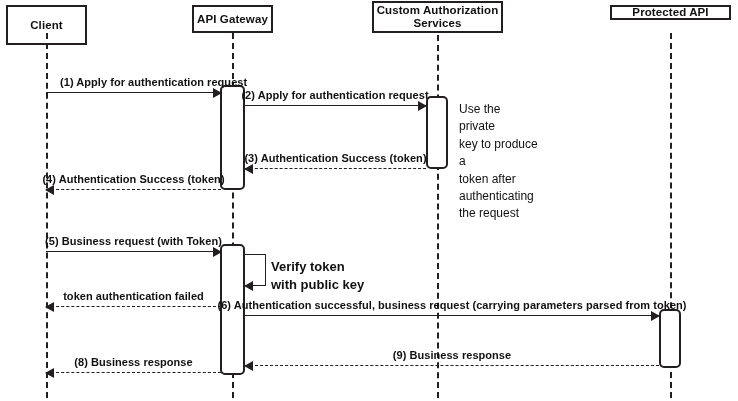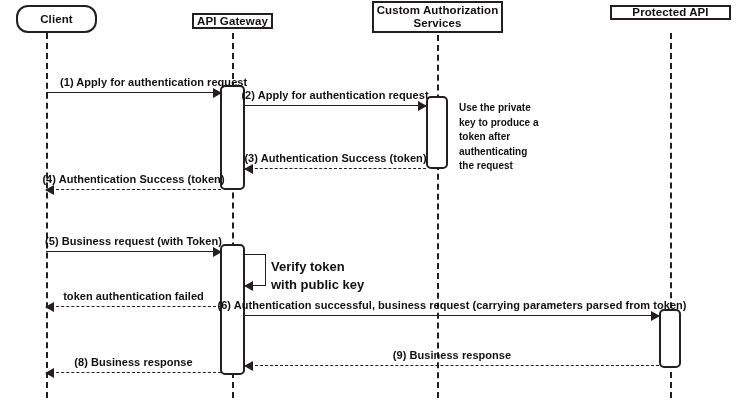--- a/index.html
+++ b/index.html
@@ -92,35 +92,35 @@
     font-size:13px;
     font-weight:bold;
     color:#111111;
     line-height:1.42;
     white-space:pre-line;
   }
 
   
   .note{
     position:absolute;
-    font-size:10px;
-    font-weight:bold;
+    font-size:12px;
+    font-weight:normal;
     color:#111111;
     line-height:1.45;
     white-space:pre-line;
   }
 </style>
 </head>
 <body>
 
 <div id="canvas">
 
-  <div class="actor-box" style="left:16px;top:5px;width:81px;height:28px;border-radius:12px;">Client</div>
-
-  <div class="actor-box" style="left:192px;top:13px;width:81px;height:16px;">API Gateway</div>
+  <div class="actor-box" style="left:6px;top:5px;width:81px;height:40px;">Client</div>
+
+  <div class="actor-box" style="left:192px;top:5px;width:81px;height:28px;">API Gateway</div>
 
   <div class="actor-box" style="left:372px;top:1px;width:131px;height:32px;white-space:pre-line;">Custom Authorization
 Services</div>
 
   <div class="actor-box" style="left:610px;top:5px;width:121px;height:15px;">Protected API</div>
 
   <div class="lifeline" style="left:46px;top:33px;height:365px;"></div>
   <div class="lifeline" style="left:232px;top:33px;height:365px;"></div>
   <div class="lifeline" style="left:437px;top:35px;height:363px;"></div>
   <div class="lifeline" style="left:670px;top:33px;height:365px;"></div>

